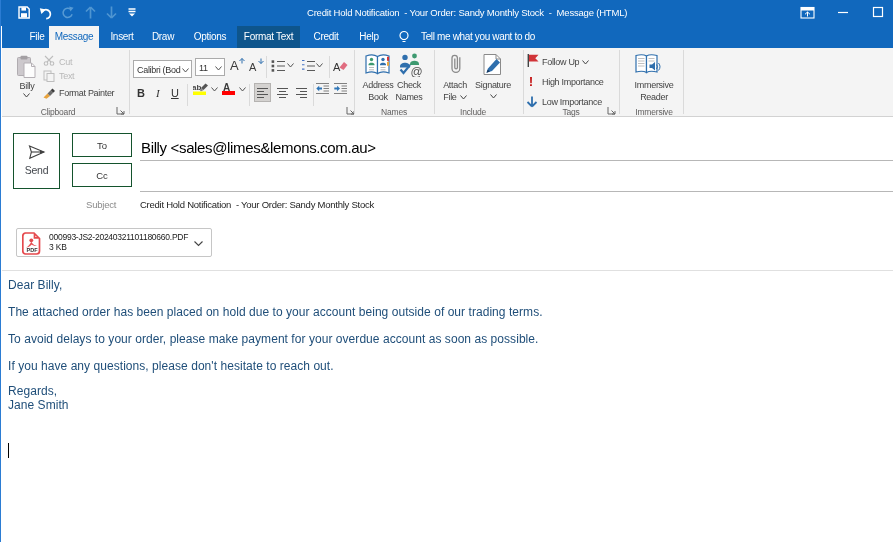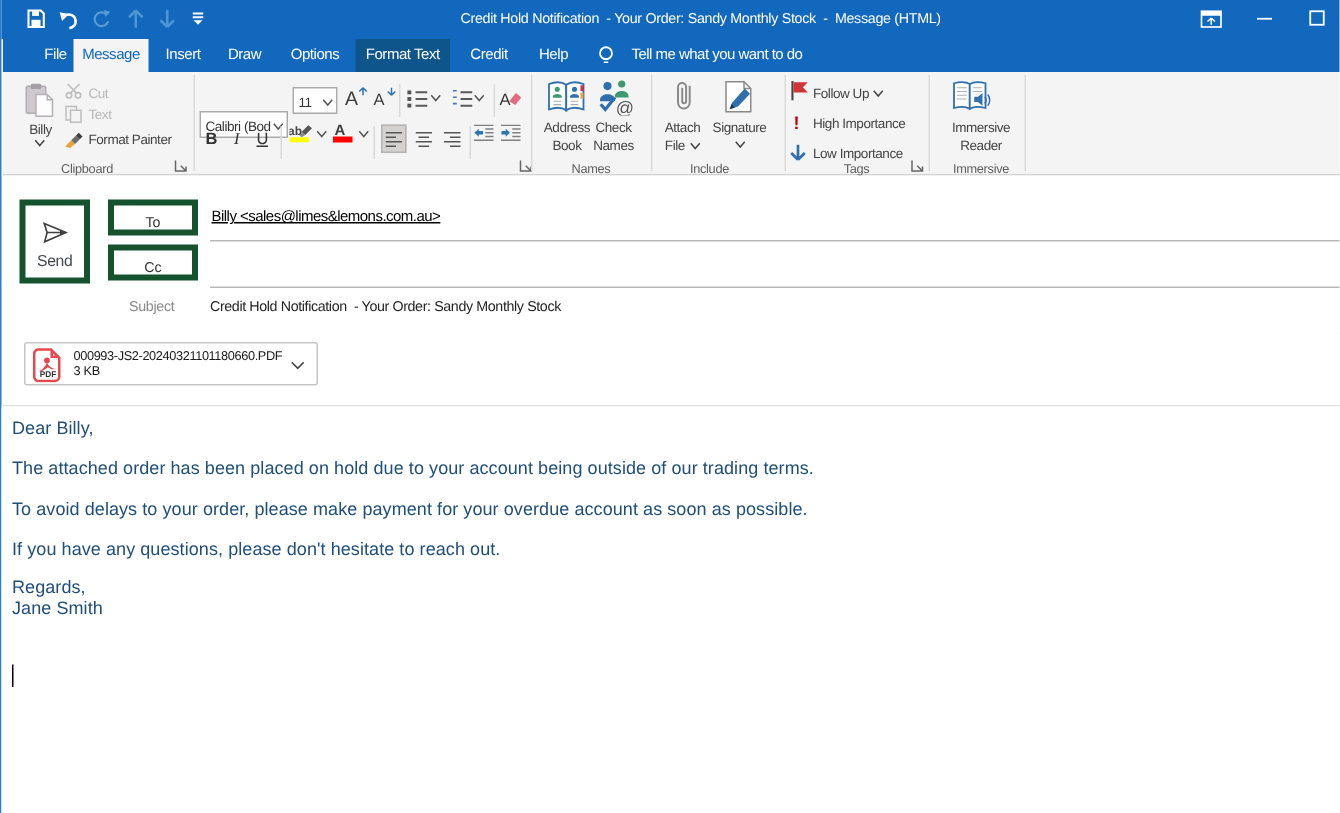--- a/index.html
+++ b/index.html
@@ -26,25 +26,25 @@
 #ribbon { position:absolute; left:1px; top:48px; width:892px; height:69px; background:#f4f4f4;
   border-bottom:1px solid #d2d2d2; font-size:9px; color:#444; }
 .gsep { position:absolute; top:2px; height:64px; width:1px; background:#dadada; }
 .glabel { position:absolute; top:59px; font-size:8.5px; color:#605f5f; letter-spacing:-0.2px; text-align:center; }
 .launch { position:absolute; top:58px; width:9px; height:9px; }
 .ritext { position:absolute; font-size:9px; color:#444; letter-spacing:-0.3px; text-align:center; white-space:nowrap; }
 .combo { position:absolute; background:#fff; border:1px solid #ababab; }
 
 
 #header { position:absolute; left:1px; top:117px; width:892px; height:105px; background:#fff; }
-.hbtn { position:absolute; background:#fff; border:4px solid #14532d; color:#333;
+.hbtn { position:absolute; background:#fff; border:1px solid #14532d; color:#333;
   font-size:9.5px; text-align:center; }
 .fline { position:absolute; height:1px; background:#b7b7b7; }
-#tofield { position:absolute; left:139px; top:22px; font-size:10px; letter-spacing:-0.35px;
-  color:#000; text-decoration:underline; }
+#tofield { position:absolute; left:139px; top:22px; font-size:15px; letter-spacing:-0.35px;
+  color:#000; }
 #subjlabel { position:absolute; left:84px; top:82px; font-size:9.5px; color:#8a8a8a; letter-spacing:-0.2px;}
 #subjtext { position:absolute; left:138px; top:82px; font-size:9.5px; color:#242424; letter-spacing:-0.25px; white-space:pre;}
 
 
 #attach { position:absolute; left:1px; top:222px; width:892px; height:49px; background:#fff;
   border-bottom:1px solid #e0e0e0; }
 #chip { position:absolute; left:14px; top:6px; width:196px; height:29px; background:#fff;
   border:1px solid #c6c6c6; border-radius:2px; }
 #fname { position:absolute; left:32px; top:3px; font-size:8.5px; color:#1a1a1a; letter-spacing:-0.25px; }
 #fsize { position:absolute; left:32px; top:12.5px; font-size:8.5px; color:#1a1a1a; letter-spacing:-0.2px; }
@@ -144,21 +144,21 @@
       <path d="M4.5 6.5 l3.2-3.2 2.5 2.5 -3.2 3.2 z" fill="#6b6b6b"></path>
       <path d="M7.7 3.3 l1.8-1.8 2.5 2.5 -1.8 1.8 z" fill="#3b3b3b"></path>
     </svg>
     <div class="ritext" style="left:57px;top:40px;text-align:left">Format Painter</div>
     <div class="glabel" style="left:25px;width:62px;">Clipboard</div>
     <svg class="launch" style="left:114px" viewBox="0 0 9 9">
       <path d="M1 1 v7 h7 M4.5 4.5 l3.5 3.5 M8 5 v3 h-3" fill="none" stroke="#666" stroke-width="1"></path>
     </svg>
     <div class="gsep" style="left:127px"></div>
 
-    <div class="combo" style="left:131px;top:26px;width:59px;height:18px;">
+    <div class="combo" style="left:131px;top:12px;width:59px;height:18px;">
       <div class="ritext" style="left:3px;top:4px;text-align:left;color:#333">Calibri (Bod</div>
       <svg class="abs" style="right:2px;top:7px" width="7" height="5" viewBox="0 0 7 5">
           <path d="M0.5 0.5 L3.5 4 L6.5 0.5" fill="none" stroke="#555" stroke-width="1"></path>
         </svg>
     </div>
     <div class="combo" style="left:193px;top:10px;width:30px;height:18px;">
       <div class="ritext" style="left:3px;top:4px;text-align:left;color:#333">11</div>
       <svg class="abs" style="right:2px;top:7px" width="7" height="5" viewBox="0 0 7 5">
           <path d="M0.5 0.5 L3.5 4 L6.5 0.5" fill="none" stroke="#555" stroke-width="1"></path>
         </svg>

